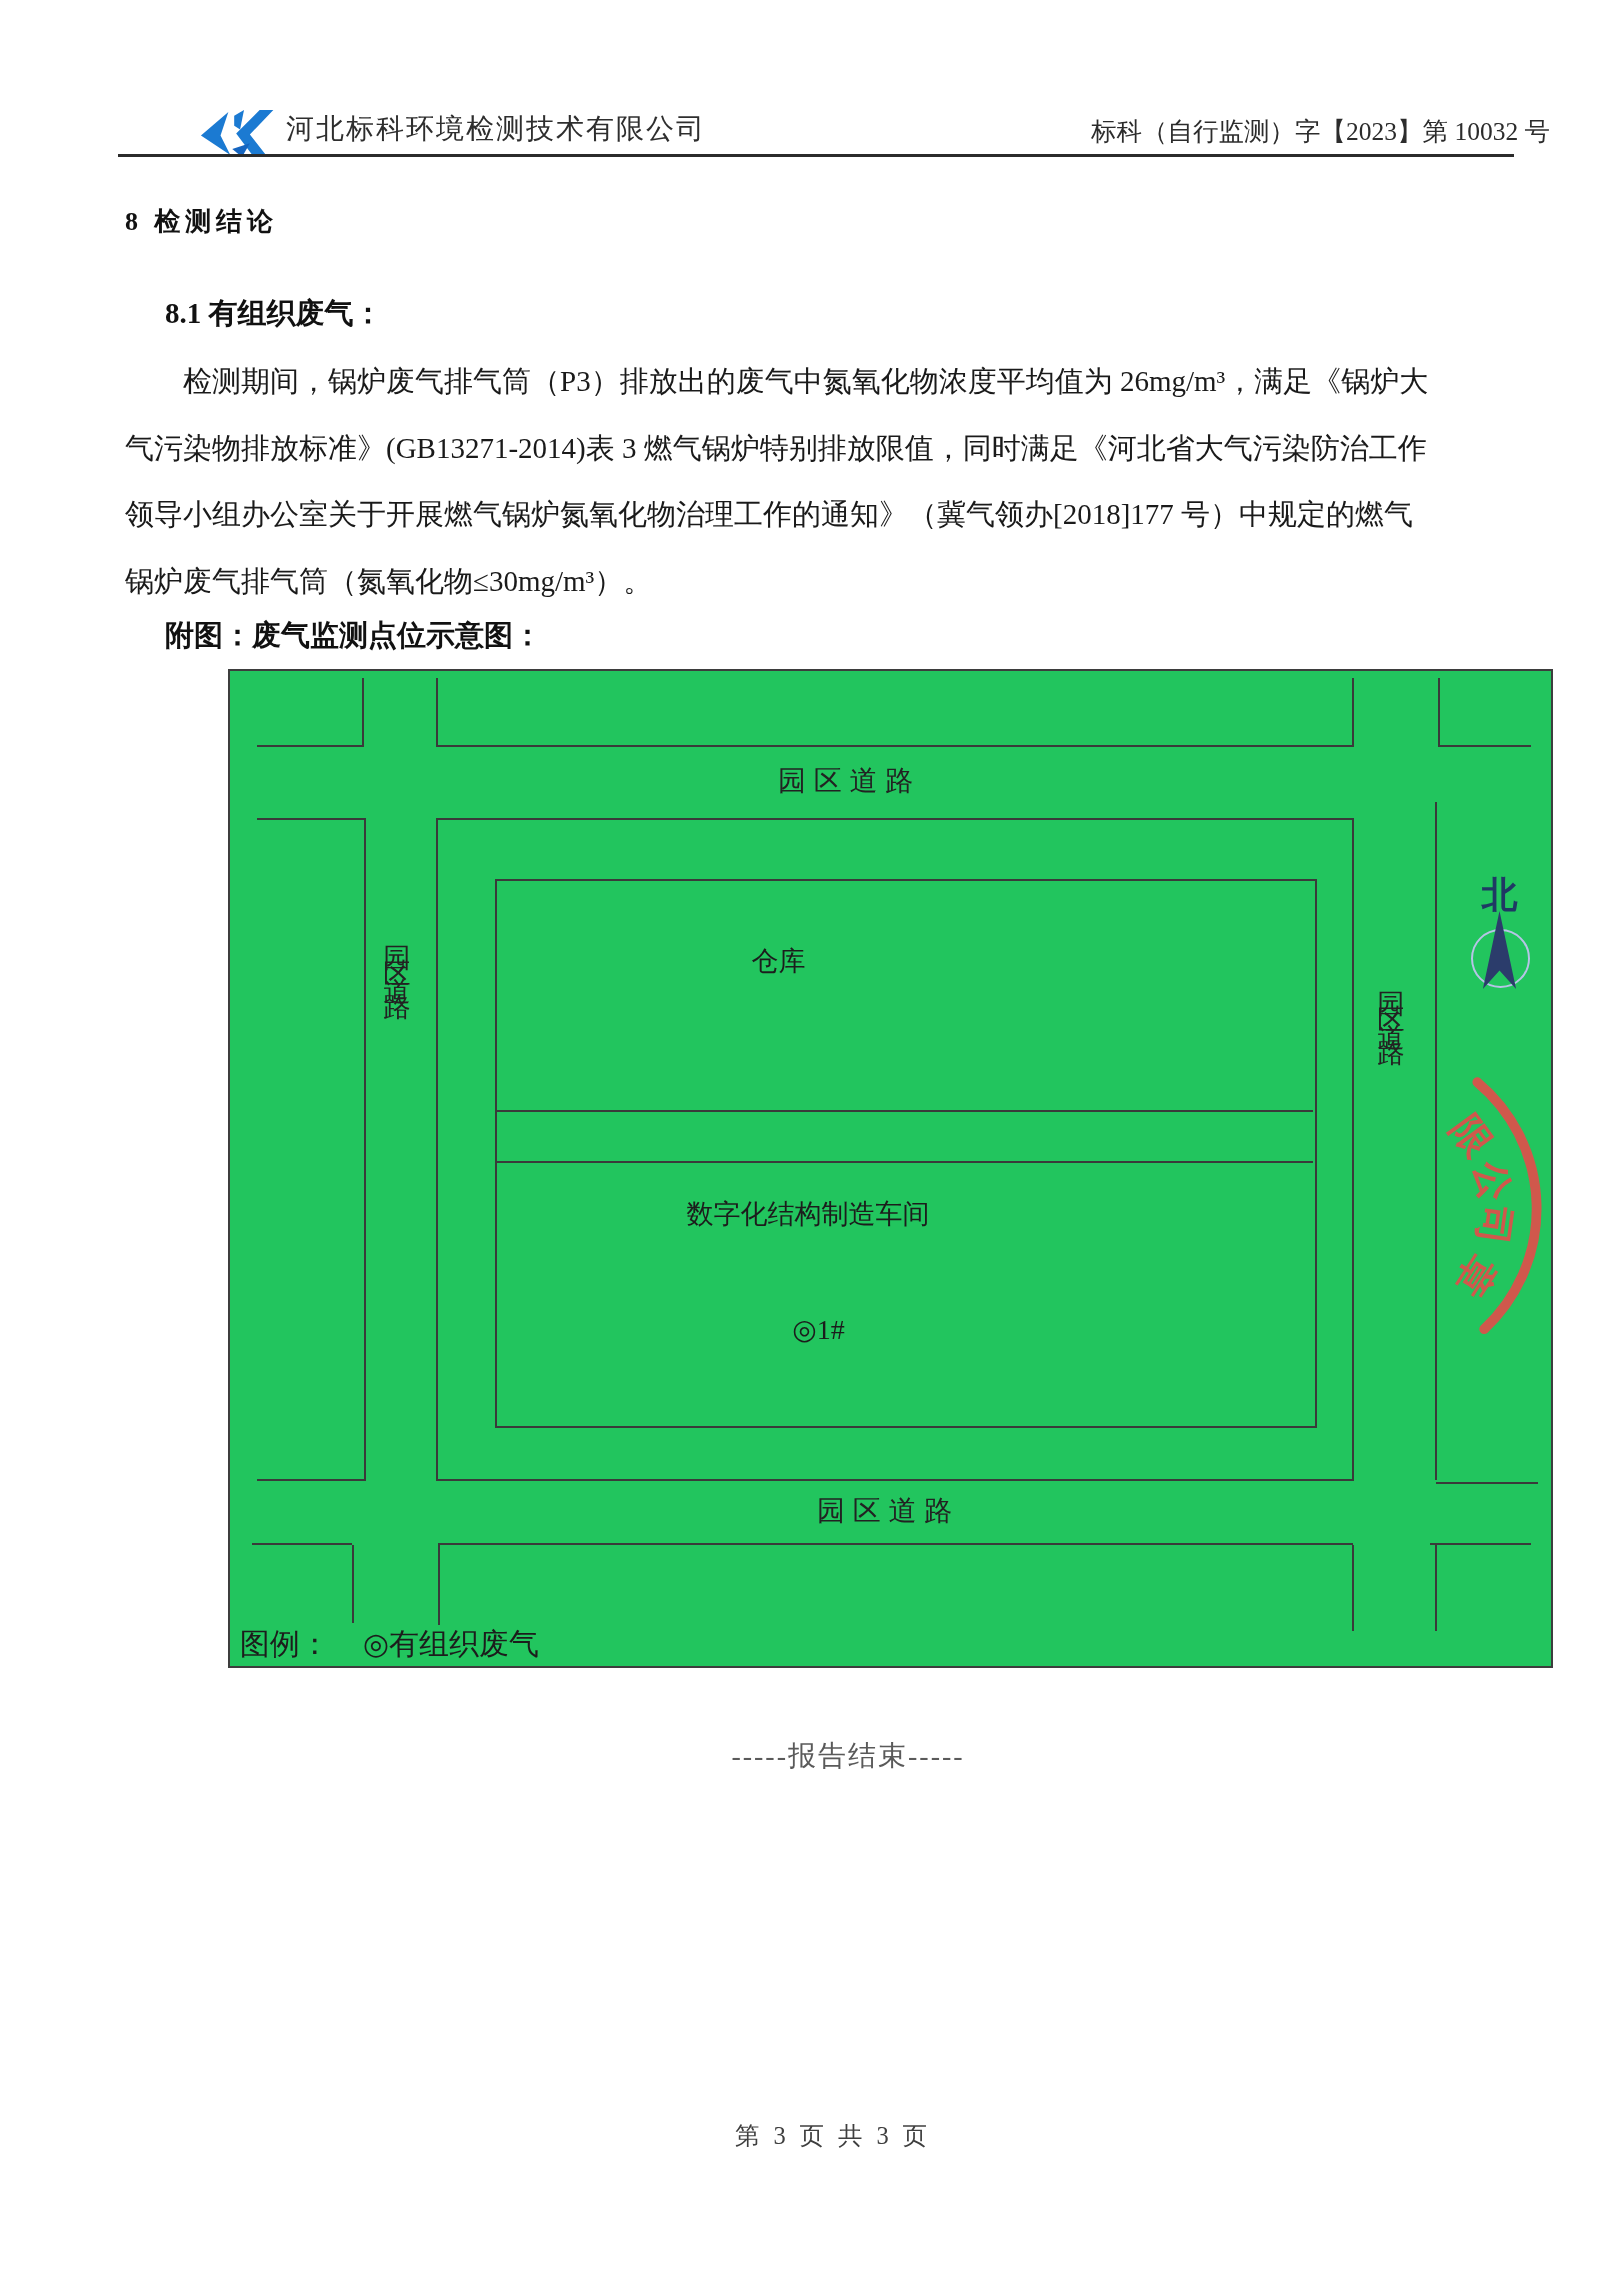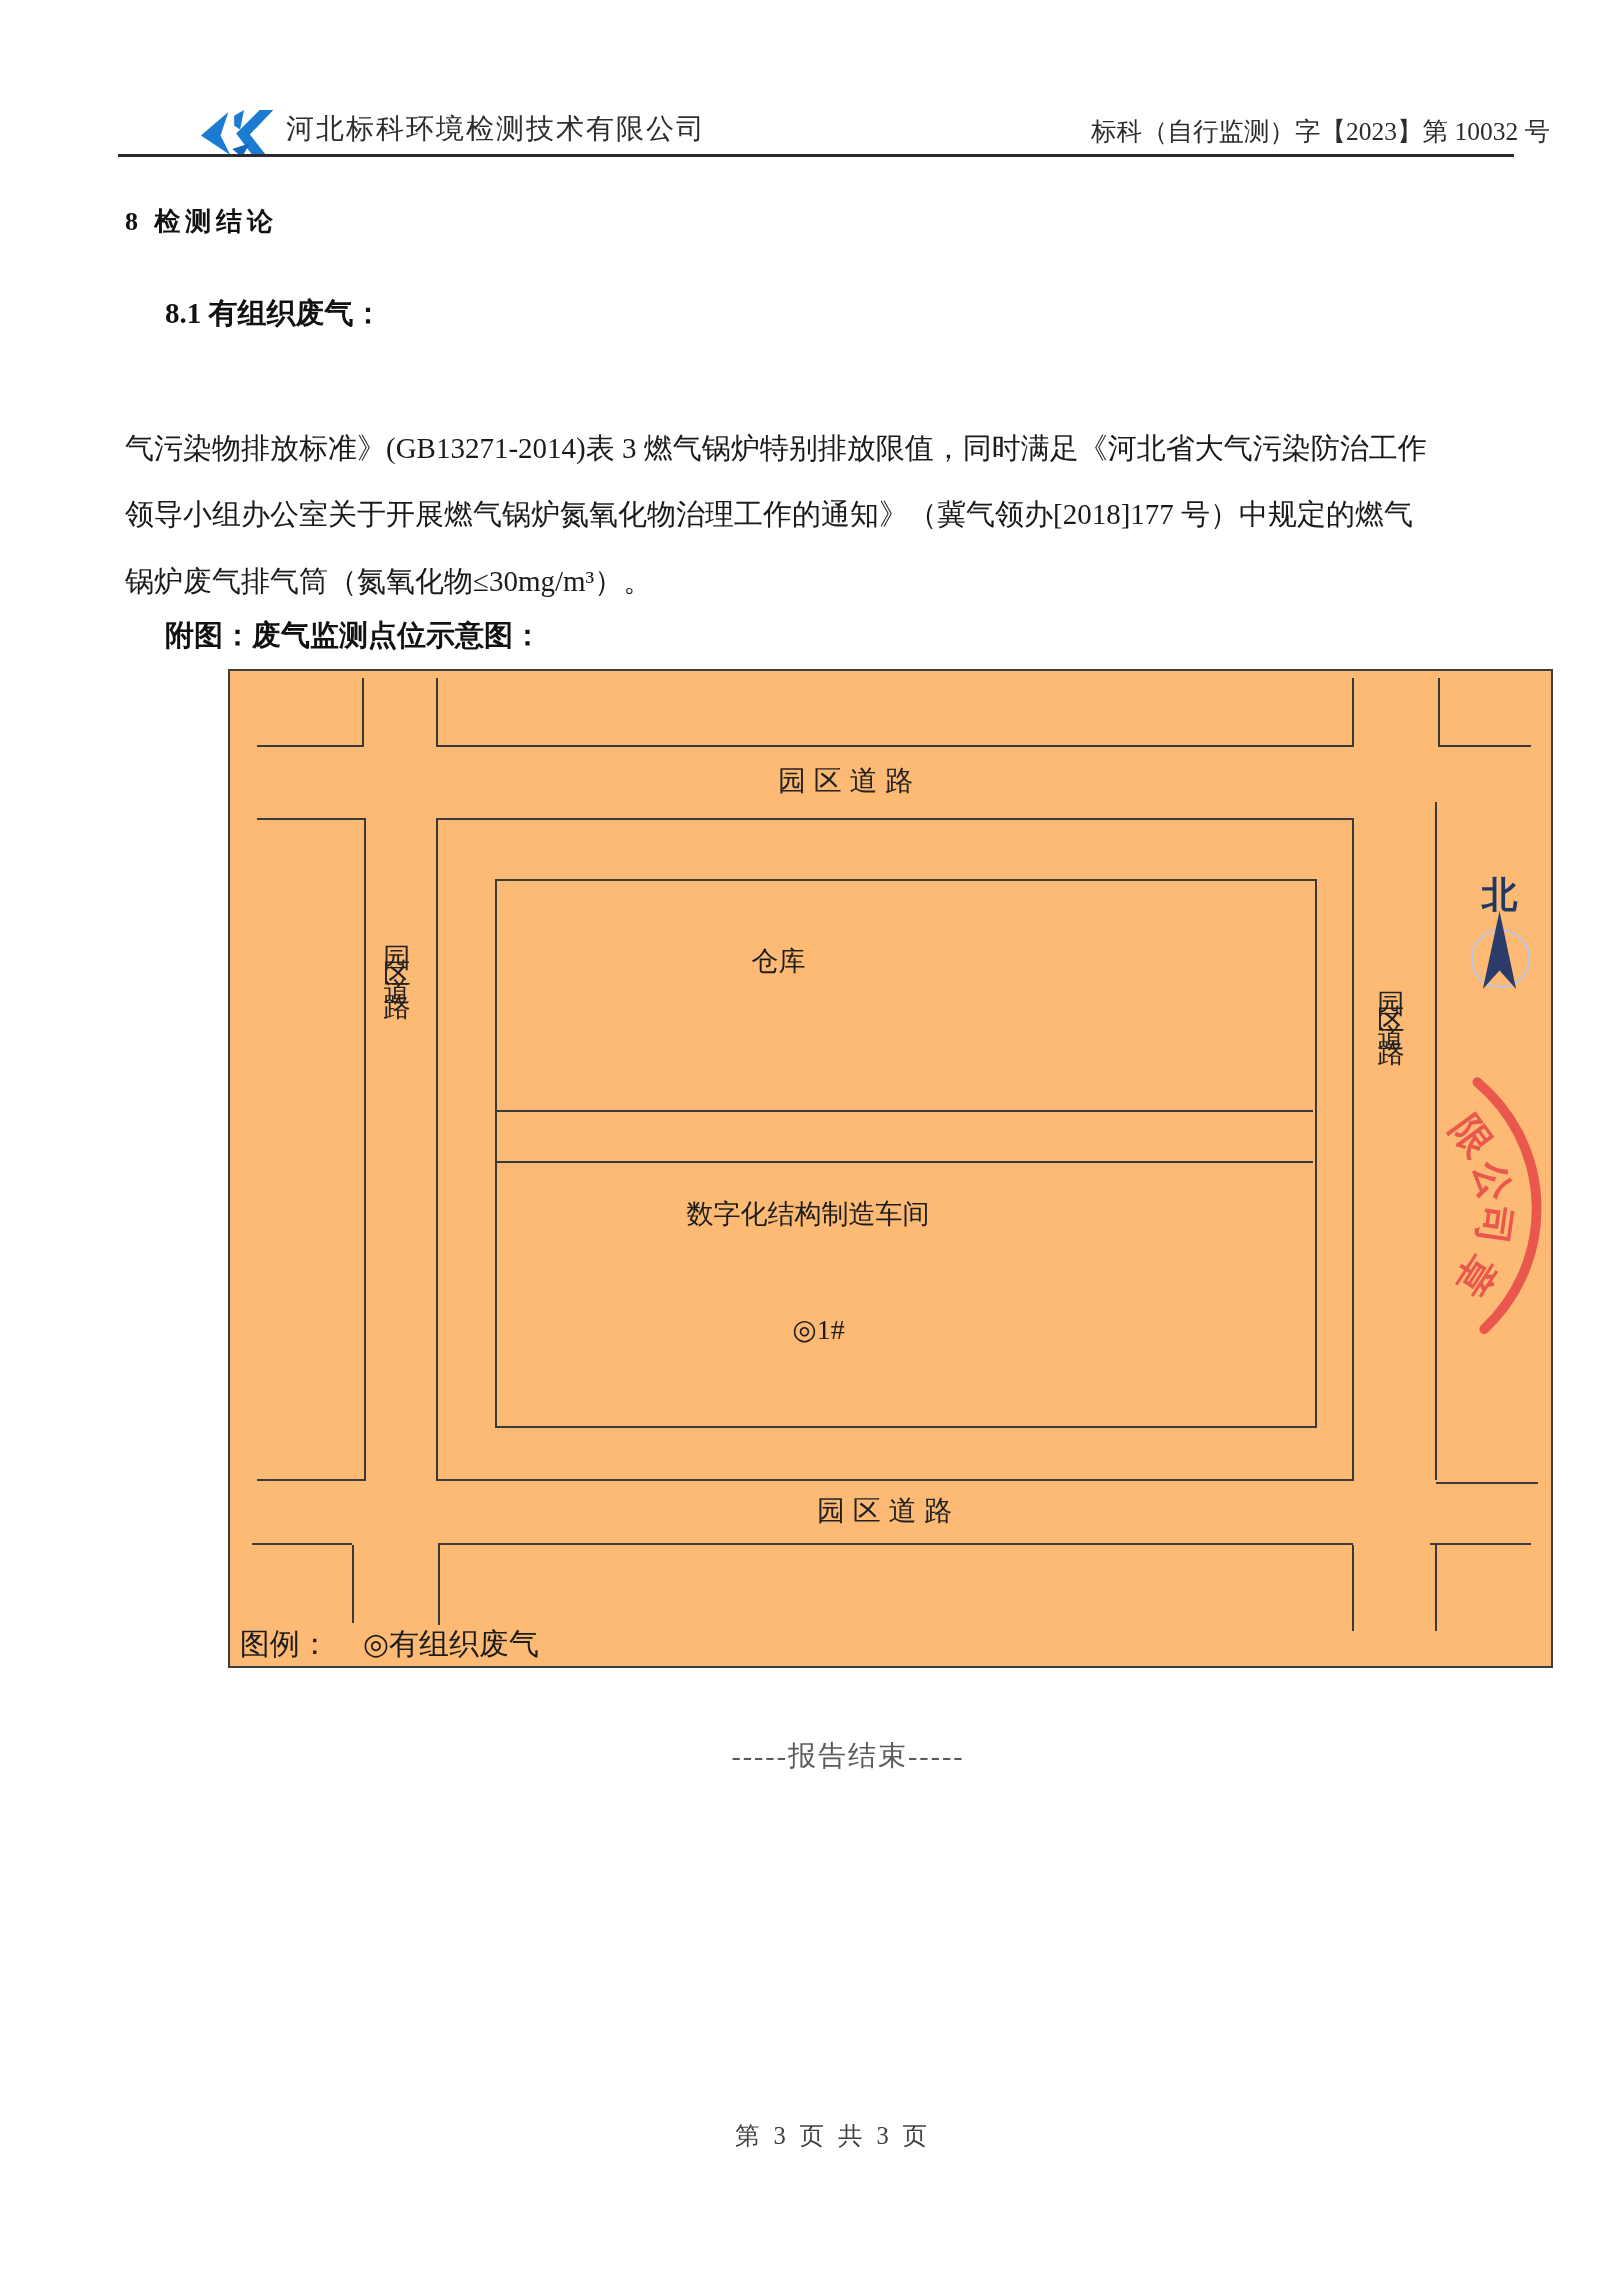--- a/index.html
+++ b/index.html
@@ -11,21 +11,21 @@
   
   #company-name{left:286px;top:110px;font-size:28px;letter-spacing:2px;color:#2e2e2e;}
   #doc-number{right:110px;top:114px;font-size:25.5px;color:#2c2c2c;}
   #header-rule{left:118px;top:154px;width:1396px;height:2.9px;background:#2b2b2b;}
   
   #section-title{left:125px;top:204px;font-size:26px;font-weight:bold;letter-spacing:4.9px;color:#111;}
   #subsection-title{left:165px;top:294px;font-size:29px;font-weight:bold;color:#111;}
   .pline{left:125px;width:1392px;height:67px;font-size:29px;line-height:67px;color:#1a1a1a;white-space:nowrap;}
   #figure-caption{left:165px;top:616px;font-size:29px;font-weight:bold;color:#111;}
   
-  #site-map{left:228px;top:669px;width:1321px;height:995px;border:2px solid #3d3d3d;background:#fdba74;}
+  #site-map{left:228px;top:669px;width:1321px;height:995px;border:2px solid #3d3d3d;background:#22c55e;}
   .hline{position:absolute;height:2px;background:#3a3a3a;}
   .vline{position:absolute;width:2px;background:#3a3a3a;}
   .road-label{position:absolute;font-size:28px;color:#222;letter-spacing:7.8px;text-align:center;}
   .road-label-v{position:absolute;font-size:27.4px;color:#222;writing-mode:vertical-rl;text-orientation:upright;letter-spacing:15.7px;}
   #building-compound{left:265px;top:208px;width:818px;height:545px;border:2px solid #3a3a3a;}
   .bld-label{position:absolute;font-size:27px;color:#1c1c1c;text-align:center;}
   #legend{left:9.8px;top:953px;font-size:30px;color:#1c1c1c;}
   #legend .legend-item{margin-left:33px;}
   #compass-north{left:1238px;top:200px;width:63px;font-size:36px;font-weight:bold;color:#1f3864;text-align:center;font-family:"Liberation Sans",sans-serif;}
   #compass-circle{left:1241px;top:258px;width:55px;height:55px;border:2px solid #b6c4e6;border-radius:50%;}
@@ -46,20 +46,21 @@
       <polygon points="36,10 46,4 42,24 36,20" fill="#1b7ad2"></polygon>
     </svg>
   </div>
   <div class="abs" id="company-name">河北标科环境检测技术有限公司</div>
   <div class="abs" id="doc-number">标科（自行监测）字【2023】第 10032 号</div>
   <div class="abs" id="header-rule"></div>
 
   <div class="abs" id="section-title">8  检测结论</div>
   <div class="abs" id="subsection-title">8.1 有组织废气：</div>
 
+  <div class="abs pline" style="top:348px;text-indent:2em;">检测期间，锅炉废气排气筒（P3）排放出的废气中氮氧化物浓度平均值为 26mg/m³，满足《锅炉大</div>
   <div class="abs pline" style="top:415px;">气污染物排放标准》(GB13271-2014)表 3 燃气锅炉特别排放限值，同时满足《河北省大气污染防治工作</div>
   <div class="abs pline" style="top:481px;">领导小组办公室关于开展燃气锅炉氮氧化物治理工作的通知》（冀气领办[2018]177 号）中规定的燃气</div>
   <div class="abs pline" style="top:548px;">锅炉废气排气筒（氮氧化物≤30mg/m³）。</div>
 
   <div class="abs" id="figure-caption">附图：废气监测点位示意图：</div>
 
   <div class="abs" id="site-map">
 
     <div class="hline" style="left:27.4px;top:74px;width:105px;"></div>
     <div class="hline" style="left:206px;top:74px;width:918px;"></div>

